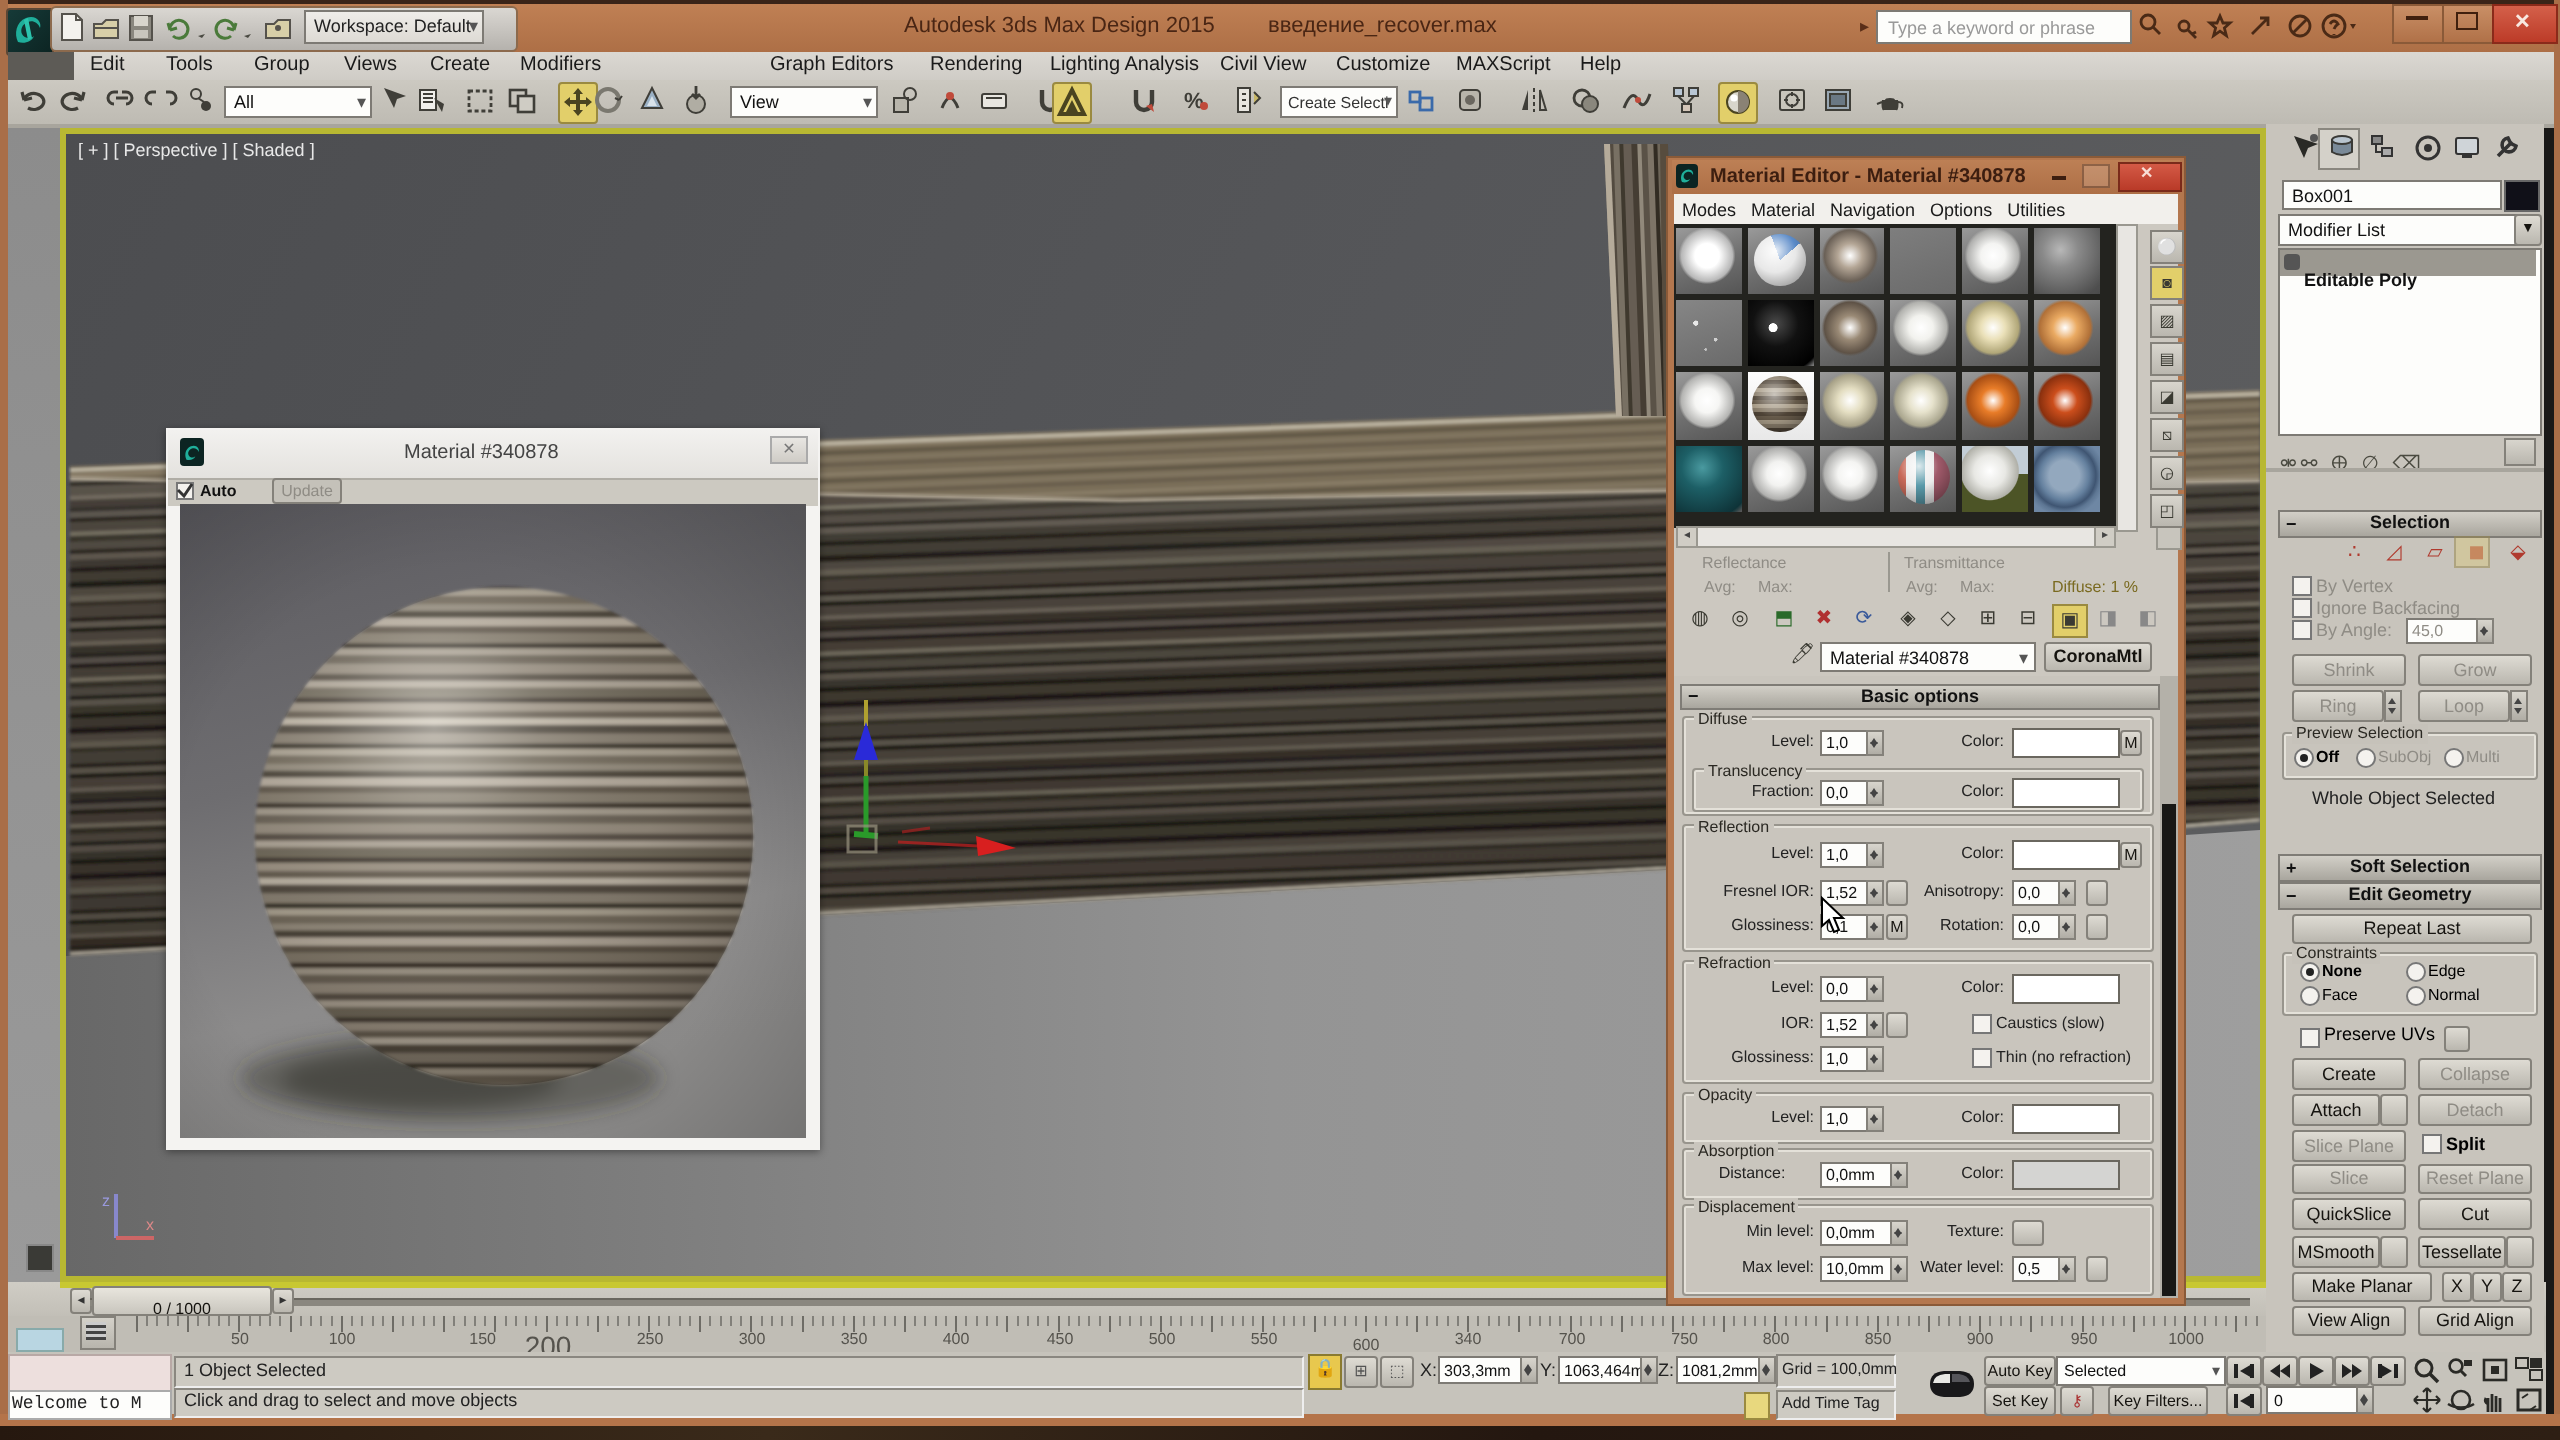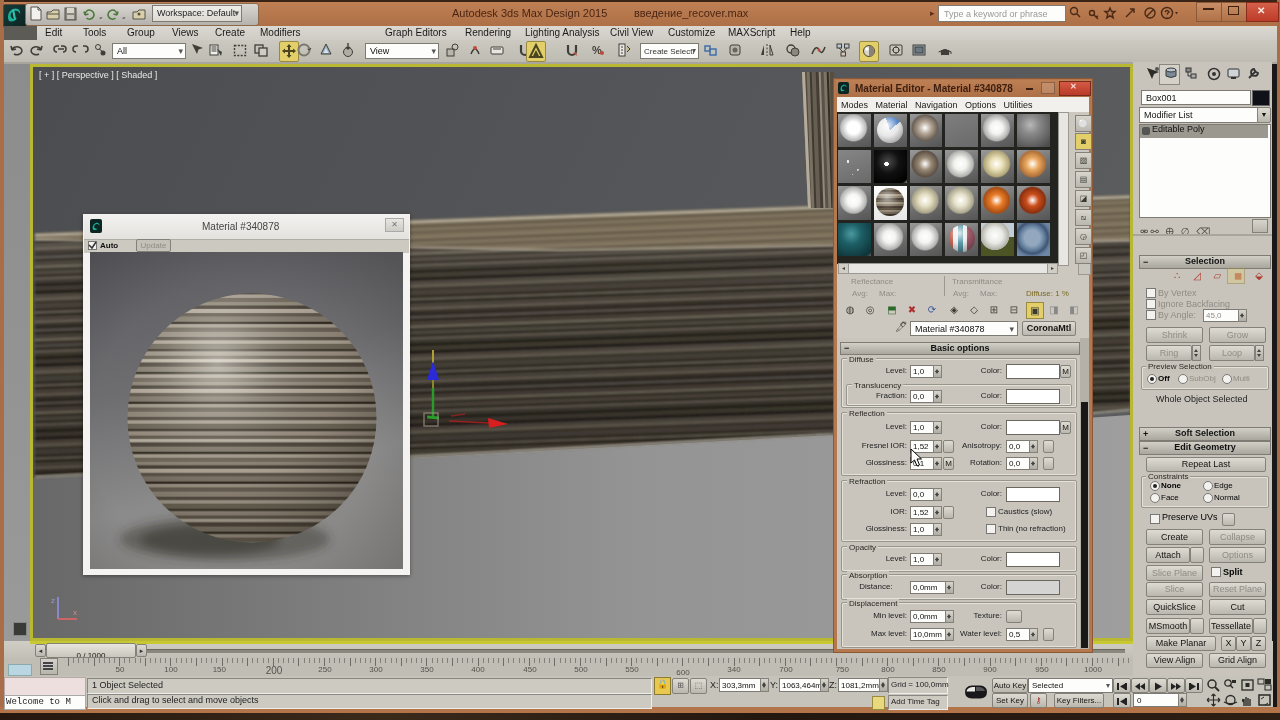--- a/index.html
+++ b/index.html
@@ -371,22 +371,22 @@
 <div class="abs" style="left:45px;top:649px;width:1080px;height:3px;background:#8a877f;border-top:1px solid #6a675f"></div>
 <div class="btn" style="left:46px;top:643px;width:88px;height:13px;background:linear-gradient(#e8e5dd,#c8c5bd)"><span style="font-size:8px;line-height:13px">0 / 1000</span></div>
 <div class="btn" style="left:136px;top:644px;width:9px;height:11px;font-size:7px;line-height:11px;color:#333">▸</div>
 </div>
 <div class="abs" style="left:4px;top:658px;width:1269px;height:18px;background:#c0bdb5"></div>
 <div id="ruler">
     <div class="abs" style="left:68px;top:658px;width:1062px;height:5px;background:repeating-linear-gradient(90deg,#82807a 0,#82807a 1px,transparent 1px,transparent 5.12px)"></div>
     <div class="abs" style="left:68px;top:658px;width:1062px;height:8px;background:repeating-linear-gradient(90deg,#6e6c66 0,#6e6c66 1px,transparent 1px,transparent 25.6px)"></div>
     <div class="abs" style="left:108px;top:665px;width:24px;text-align:center;font-size:8px;color:#55534d">50</div>
     <div class="abs" style="left:159px;top:665px;width:24px;text-align:center;font-size:8px;color:#55534d">100</div>
-    <div class="abs" style="left:202px;top:665px;width:24px;text-align:right;font-size:8px;color:#55534d">150</div>
-    <div class="abs" style="left:262px;top:665px;width:24px;text-align:center;font-size:10px;color:#55534d">200</div>
+    <div class="abs" style="left:224px;top:665px;width:24px;text-align:right;font-size:8px;color:#55534d">150</div>
+    <div class="abs" style="left:262px;top:665px;width:24px;text-align:center;font-size:14px;color:#55534d">200</div>
     <div class="abs" style="left:313px;top:665px;width:24px;text-align:center;font-size:8px;color:#55534d">250</div>
     <div class="abs" style="left:364px;top:665px;width:24px;text-align:center;font-size:8px;color:#55534d">300</div>
     <div class="abs" style="left:415px;top:665px;width:24px;text-align:center;font-size:8px;color:#55534d">350</div>
     <div class="abs" style="left:466px;top:665px;width:24px;text-align:center;font-size:8px;color:#55534d">400</div>
     <div class="abs" style="left:518px;top:665px;width:24px;text-align:center;font-size:8px;color:#55534d">450</div>
     <div class="abs" style="left:569px;top:665px;width:24px;text-align:center;font-size:8px;color:#55534d">500</div>
     <div class="abs" style="left:620px;top:665px;width:24px;text-align:center;font-size:8px;color:#55534d">550</div>
     <div class="abs" style="left:671px;top:668px;width:24px;text-align:center;font-size:8px;color:#55534d">600</div>
     <div class="abs" style="left:722px;top:665px;width:24px;text-align:center;font-size:8px;color:#55534d">340</div>
     <div class="abs" style="left:774px;top:665px;width:24px;text-align:center;font-size:8px;color:#55534d">700</div>
@@ -543,21 +543,21 @@
     </div>
 <div class="abs" style="left:1252px;top:90px;width:16px;height:14px;background:#101018;border:1px solid #666"></div>
 
 <div class="fld t9" style="left:1139px;top:107px;width:118px;height:14px">
       <span style="position:absolute;left:4px;top:2px">Modifier List</span>
     </div>
 <div class="btn" style="left:1257px;top:107px;width:12px;height:14px;font-size:7px;line-height:14px">▼</div>
 
 <div class="abs" style="left:1139px;top:124px;width:130px;height:92px;background:#fdfdfb;border:1px solid #7d7a74"></div>
 <div class="abs" style="left:1140px;top:125px;width:128px;height:13px;background:#9b9890"></div>
-<div class="abs t9" style="left:1152px;top:124px;color:#111;font-weight:normal">Editable Poly</div>
+<div class="abs t9" style="left:1152px;top:135px;color:#111;font-weight:bold">Editable Poly</div>
 <div class="abs" style="left:1142px;top:127px;width:8px;height:8px;background:#555;border-radius:2px"></div>
 
 <div class="abs" style="left:1140px;top:220px;color:#4a4a40;font-size:10px;letter-spacing:2px">⚮⚯ 🜨 ∅ ⌫</div>
 <div class="abs" style="left:1252px;top:219px;width:14px;height:12px;background:linear-gradient(#d8d5cd,#b9b6ae);border:1px solid #84817a"></div>
 <div class="abs" style="left:1133px;top:234px;width:139px;height:2px;background:#a8a59d"></div>
 
 <div class="hdr t9" style="left:1139px;top:255px;width:130px;height:12px"><span style="position:absolute;left:3px;top:1px">−</span>Selection</div>
 <div class="abs" style="left:1174px;top:270px;color:#b03a2e;font-size:10px;letter-spacing:5px">∴ ◿ ▱ ◼ ⬙</div>
 <div class="abs" style="left:1227px;top:268px;width:16px;height:14px;border:1px solid #9a8a50;background:#d8c888;opacity:.55"></div>
 <div class="chk" style="left:1146px;top:288px"></div>
@@ -599,21 +599,21 @@
     <div class="abs t8" style="left:1161px;top:493px">Face</div>
 <div class="rad" style="left:1203px;top:493px"></div>
     <div class="abs t8" style="left:1214px;top:493px">Normal</div>
 <div class="chk" style="left:1150px;top:514px"></div>
     <div class="abs t9" style="left:1162px;top:512px">Preserve UVs</div>
 <div class="btn" style="left:1222px;top:513px;width:11px;height:11px"></div>
 <div class="btn t9" style="left:1146px;top:529px;width:55px;height:14px;line-height:14px">Create</div>
 <div class="btn t9 dis" style="left:1209px;top:529px;width:55px;height:14px;line-height:14px">Collapse</div>
 <div class="btn t9" style="left:1146px;top:547px;width:42px;height:14px;line-height:14px">Attach</div>
 <div class="btn" style="left:1190px;top:547px;width:12px;height:14px"></div>
-<div class="btn t9 dis" style="left:1209px;top:547px;width:55px;height:14px;line-height:14px">Options</div>
+<div class="btn t9 dis" style="left:1209px;top:547px;width:55px;height:14px;line-height:14px">Detach</div>
 <div class="btn t9 dis" style="left:1146px;top:565px;width:55px;height:14px;line-height:14px">Slice Plane</div>
 <div class="chk" style="left:1211px;top:567px"></div>
     <div class="abs t9" style="left:1223px;top:567px;font-weight:bold">Split</div>
 <div class="btn t9 dis" style="left:1146px;top:582px;width:55px;height:13px;line-height:13px">Slice</div>
 <div class="btn t9 dis" style="left:1209px;top:582px;width:55px;height:13px;line-height:13px">Reset Plane</div>
 <div class="btn t9" style="left:1146px;top:599px;width:55px;height:14px;line-height:14px">QuickSlice</div>
 <div class="btn t9" style="left:1209px;top:599px;width:55px;height:14px;line-height:14px">Cut</div>
 <div class="btn t9" style="left:1146px;top:618px;width:42px;height:14px;line-height:14px">MSmooth</div>
 <div class="btn" style="left:1190px;top:618px;width:12px;height:14px"></div>
 <div class="btn t9" style="left:1209px;top:618px;width:42px;height:14px;line-height:14px">Tessellate</div>

